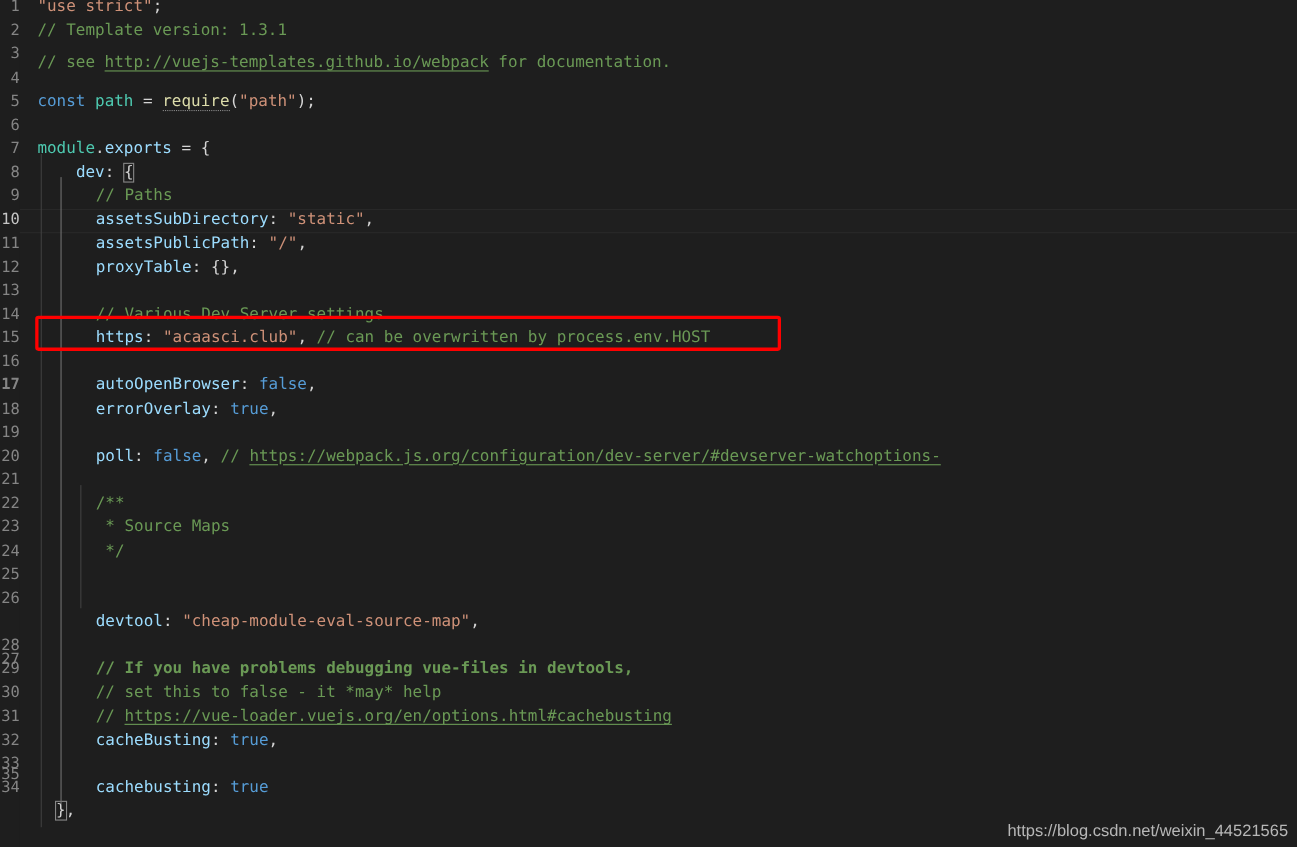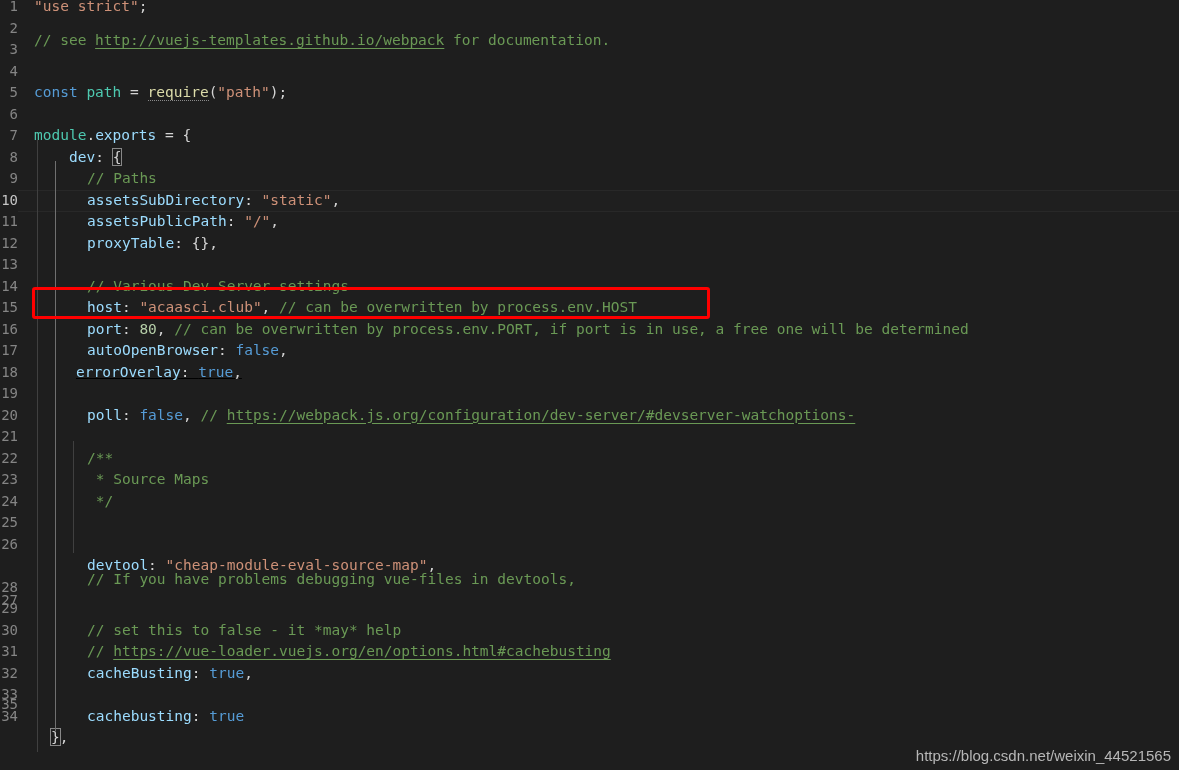--- a/index.html
+++ b/index.html
@@ -143,21 +143,21 @@
     <div class="ln" style="top:125px;">7</div>
     <div class="ln" style="top:146.5px;">8</div>
     <div class="ln" style="top:168px;">9</div>
     <div class="ln" style="top:189.5px; color:#c6c6c6;">10</div>
     <div class="ln" style="top:211px;">11</div>
     <div class="ln" style="top:232.5px;">12</div>
     <div class="ln" style="top:254px;">13</div>
     <div class="ln" style="top:275.5px;">14</div>
     <div class="ln" style="top:297px;">15</div>
     <div class="ln" style="top:318.5px;">16</div>
-    <div class="ln" style="top:340px;">17</div>
+    <div class="ln" style="top:340px;font-weight:bold;">17</div>
     <div class="ln" style="top:361.5px;">18</div>
     <div class="ln" style="top:383px;">19</div>
     <div class="ln" style="top:404.5px;">20</div>
     <div class="ln" style="top:426px;">21</div>
     <div class="ln" style="top:447.5px;">22</div>
     <div class="ln" style="top:469px;">23</div>
     <div class="ln" style="top:490.5px;">24</div>
     <div class="ln" style="top:512px;">25</div>
     <div class="ln" style="top:533.5px;">26</div>
     <div class="ln" style="top:555px;margin-top:35px;">27</div>
@@ -168,60 +168,60 @@
     <div class="ln" style="top:662.5px;">32</div>
     <div class="ln" style="top:684px;">33</div>
     <div class="ln" style="top:705.5px;">34</div>
     <div class="ln" style="top:694px;text-align:right;">35</div>
   </div>
 
   <div class="code-area">
 
     <div class="row" style="top:-4px; left:16px;"><span class="tok-string">"use strict"</span><span class="tok-punc">;</span></div>
 
-
-    <div class="row" style="top:30px; left:16px;"><span class="tok-comment">// see </span><span class="tok-link">http://vuejs-templates.github.io/webpack</span><span class="tok-comment"> for documentation.</span></div>
+    <div class="row" style="top:17.5px; left:16px;"><span class="tok-comment">// Template version: 1.3.1</span></div>
+
+    <div class="row" style="top:47px; left:16px;"><span class="tok-comment">// see </span><span class="tok-link">http://vuejs-templates.github.io/webpack</span><span class="tok-comment"> for documentation.</span></div>
 
     <div class="row" style="top:82px; left:16px;"><span class="tok-keyword">const</span><span class="tok-ns"> path </span><span class="tok-punc">= </span><span class="tok-fn tok-hint">require</span><span class="tok-punc">(</span><span class="tok-string">"path"</span><span class="tok-punc">);</span></div>
 
     <div class="row" style="top:125px; left:16px;"><span class="tok-ns">module</span><span class="tok-punc">.</span><span class="tok-prop">exports</span><span class="tok-punc"> = </span><span class="tok-punc">{</span></div>
 
     <div class="row" style="top:146.5px; left:51px;"><span class="tok-prop">dev</span><span class="tok-punc">: </span><span class="tok-punc tok-bracket">{</span></div>
 
     <div class="row" style="top:168px; left:69px;"><span class="tok-comment">// Paths</span></div>
 
     <div class="row" style="top:189.5px; left:69px; z-index:2;"><span class="tok-prop">assetsSubDirectory</span><span class="tok-punc">: </span><span class="tok-string">"static"</span><span class="tok-punc">,</span></div>
 
     <div class="row" style="top:211px; left:69px;"><span class="tok-prop">assetsPublicPath</span><span class="tok-punc">: </span><span class="tok-string">"/"</span><span class="tok-punc">,</span></div>
 
     <div class="row" style="top:232.5px; left:69px;"><span class="tok-prop">proxyTable</span><span class="tok-punc">: </span><span class="tok-punc">{}</span><span class="tok-punc">,</span></div>
 
     <div class="row" style="top:275.5px; left:69px;"><span class="tok-comment">// Various Dev Server settings</span></div>
 
-    <div class="row" style="top:297px; left:69px; z-index:6;"><span class="tok-prop">host</span><span class="tok-punc">: </span><span class="tok-string">"acaasci.club"</span><span class="tok-punc">, </span><span class="tok-comment">// can be overwritten by process.env.HOST</span></div>
-
-    <div class="row" style="top:318.5px; left:69px;"><span class="tok-prop">port</span><span class="tok-punc">: </span><span class="tok-num">80</span><span class="tok-punc">, </span><span class="tok-comment">// can be overwritten by process.env.PORT, if port is in use, a free one will be determined</span></div>
+    <div class="row" style="top:297px; left:69px; z-index:6;"><span class="tok-prop">https</span><span class="tok-punc">: </span><span class="tok-string">"acaasci.club"</span><span class="tok-punc">, </span><span class="tok-comment">// can be overwritten by process.env.HOST</span></div>
+
 
     <div class="row" style="top:340px; left:69px;"><span class="tok-prop">autoOpenBrowser</span><span class="tok-punc">: </span><span class="tok-keyword">false</span><span class="tok-punc">,</span></div>
 
-    <div class="row" style="top:361.5px; left:58px;text-decoration:underline;"><span class="tok-prop">errorOverlay</span><span class="tok-punc">: </span><span class="tok-keyword">true</span><span class="tok-punc">,</span></div>
+    <div class="row" style="top:361.5px; left:69px;"><span class="tok-prop">errorOverlay</span><span class="tok-punc">: </span><span class="tok-keyword">true</span><span class="tok-punc">,</span></div>
 
 
     <div class="row" style="top:404.5px; left:69px;"><span class="tok-prop">poll</span><span class="tok-punc">: </span><span class="tok-keyword">false</span><span class="tok-punc">, </span><span class="tok-comment">// </span><span class="tok-link">https://webpack.js.org/configuration/dev-server/#devserver-watchoptions-</span></div>
 
     <div class="row" style="top:447.5px; left:69px;"><span class="tok-comment">/**</span></div>
 
     <div class="row" style="top:469px; left:69px;"><span class="tok-comment"> * Source Maps</span></div>
 
     <div class="row" style="top:490.5px; left:69px;"><span class="tok-comment"> */</span></div>
 
 
     <div class="row" style="top:555px; left:69px;"><span class="tok-prop">devtool</span><span class="tok-punc">: </span><span class="tok-string">"cheap-module-eval-source-map"</span><span class="tok-punc">,</span></div>
 
-    <div class="row" style="top:569px; left:69px;"><span class="tok-comment">// If you have problems debugging vue-files in devtools,</span></div>
+    <div class="row" style="top:598px; left:69px;font-weight:bold;"><span class="tok-comment">// If you have problems debugging vue-files in devtools,</span></div>
 
     <div class="row" style="top:619.5px; left:69px;"><span class="tok-comment">// set this to false - it *may* help</span></div>
 
     <div class="row" style="top:641px; left:69px;"><span class="tok-comment">// </span><span class="tok-link">https://vue-loader.vuejs.org/en/options.html#cachebusting</span></div>
 
     <div class="row" style="top:662.5px; left:69px;"><span class="tok-prop">cacheBusting</span><span class="tok-punc">: </span><span class="tok-keyword">true</span><span class="tok-punc">,</span></div>
 
     <div class="row" style="top:705.5px; left:69px;"><span class="tok-prop">cachebusting</span><span class="tok-punc">: </span><span class="tok-keyword">true</span></div>
 
     <div class="row" style="top:727px; left:33px;"><span class="tok-punc tok-bracket">}</span><span class="tok-punc">,</span></div>

